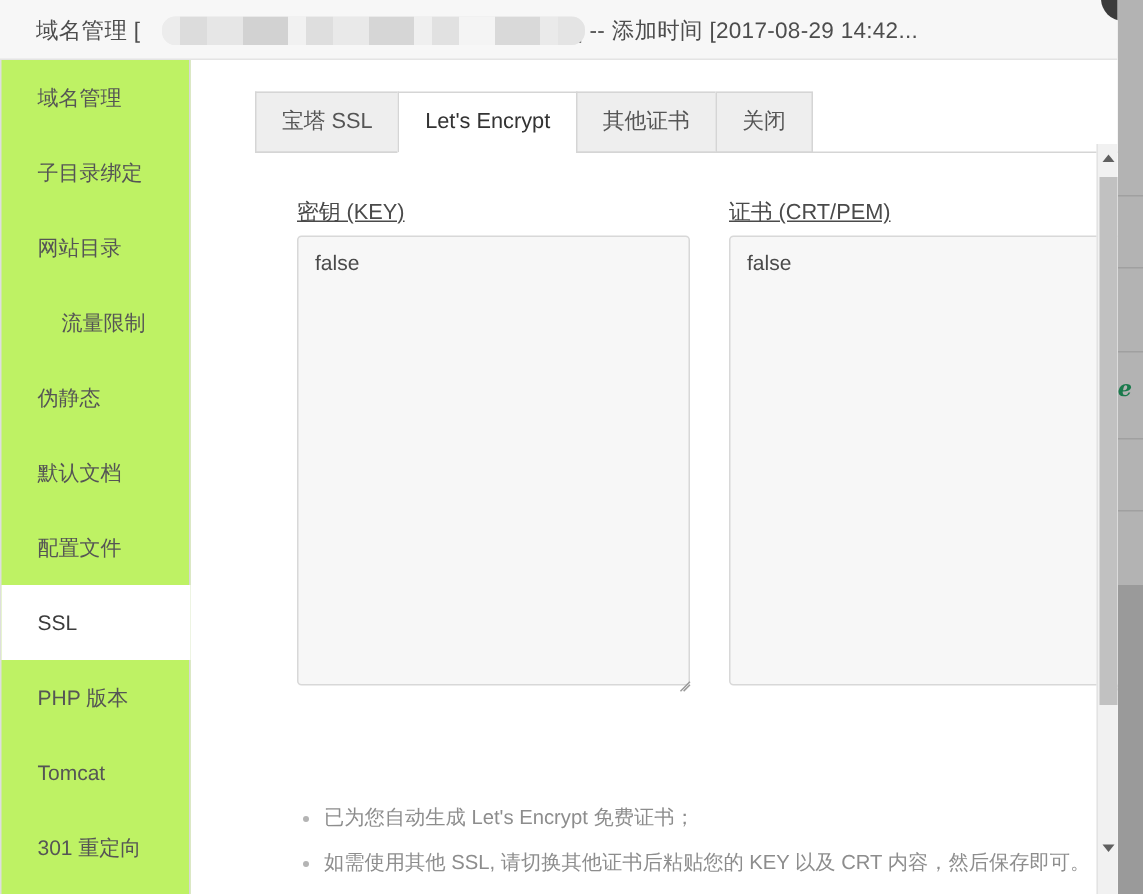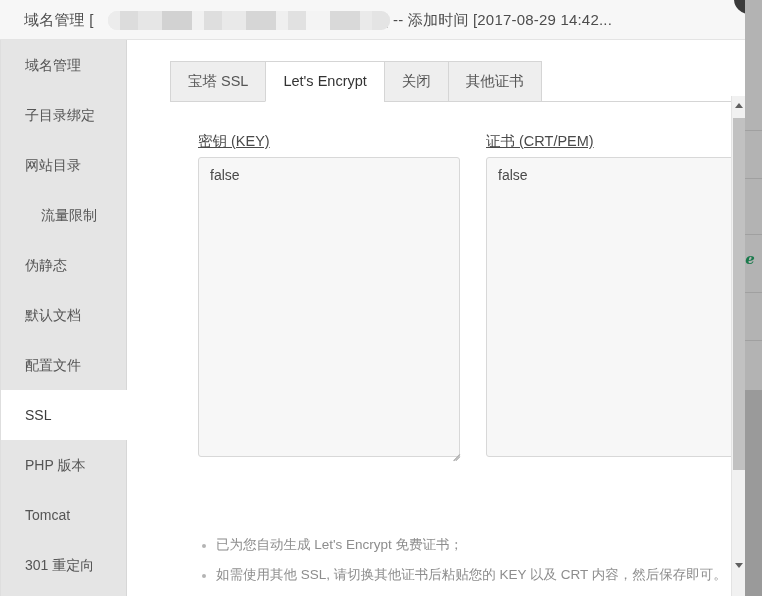--- a/index.html
+++ b/index.html
@@ -90,21 +90,21 @@
     width: 30px; height: 30px;
     border-radius: 50%;
     background: #3b3b3b;
   }
 
   
   .sidebar {
     position: absolute;
     left: 0; top: 40px;
     width: 127px; height: 556px;
-    background: #e5e5e5;
+    background: #bef264;
     border-right: 1px solid #d7d7d7;
     border-left: 1px solid #dedede;
   }
   .side-item {
     position: absolute;
     left: 0; width: 126px; height: 50px;
     line-height: 50px;
     padding-left: 24px;
     font-size: 14px;
     color: #555555;
@@ -305,22 +305,22 @@
       <div class="side-item" style="top:400px;">PHP 版本</div>
       <div class="side-item" style="top:450px;">Tomcat</div>
       <div class="side-item" style="top:500px;">301 重定向</div>
     </div>
 
     <div class="main">
 
       <div class="tabbar">
         <div class="tab">宝塔 SSL</div>
         <div class="tab active">Let's Encrypt</div>
+        <div class="tab">其他证书</div>
         <div class="tab">关闭</div>
-        <div class="tab">其他证书</div>
       </div>
       <div class="tab-underline"></div>
 
       <div class="pane">
 
         <div class="field-label" style="left:28px; top:30px;">密钥 (KEY)</div>
         <textarea class="ta" style="left: 28px; top: 55px; width: 262px; height: 300px;" placeholder="">false</textarea>
         <div class="resize-grip" style="left:278px; top:343px;">
           <i style="width:9px; top:9px;"></i>
           <i style="width:6px; top:11px;"></i>

